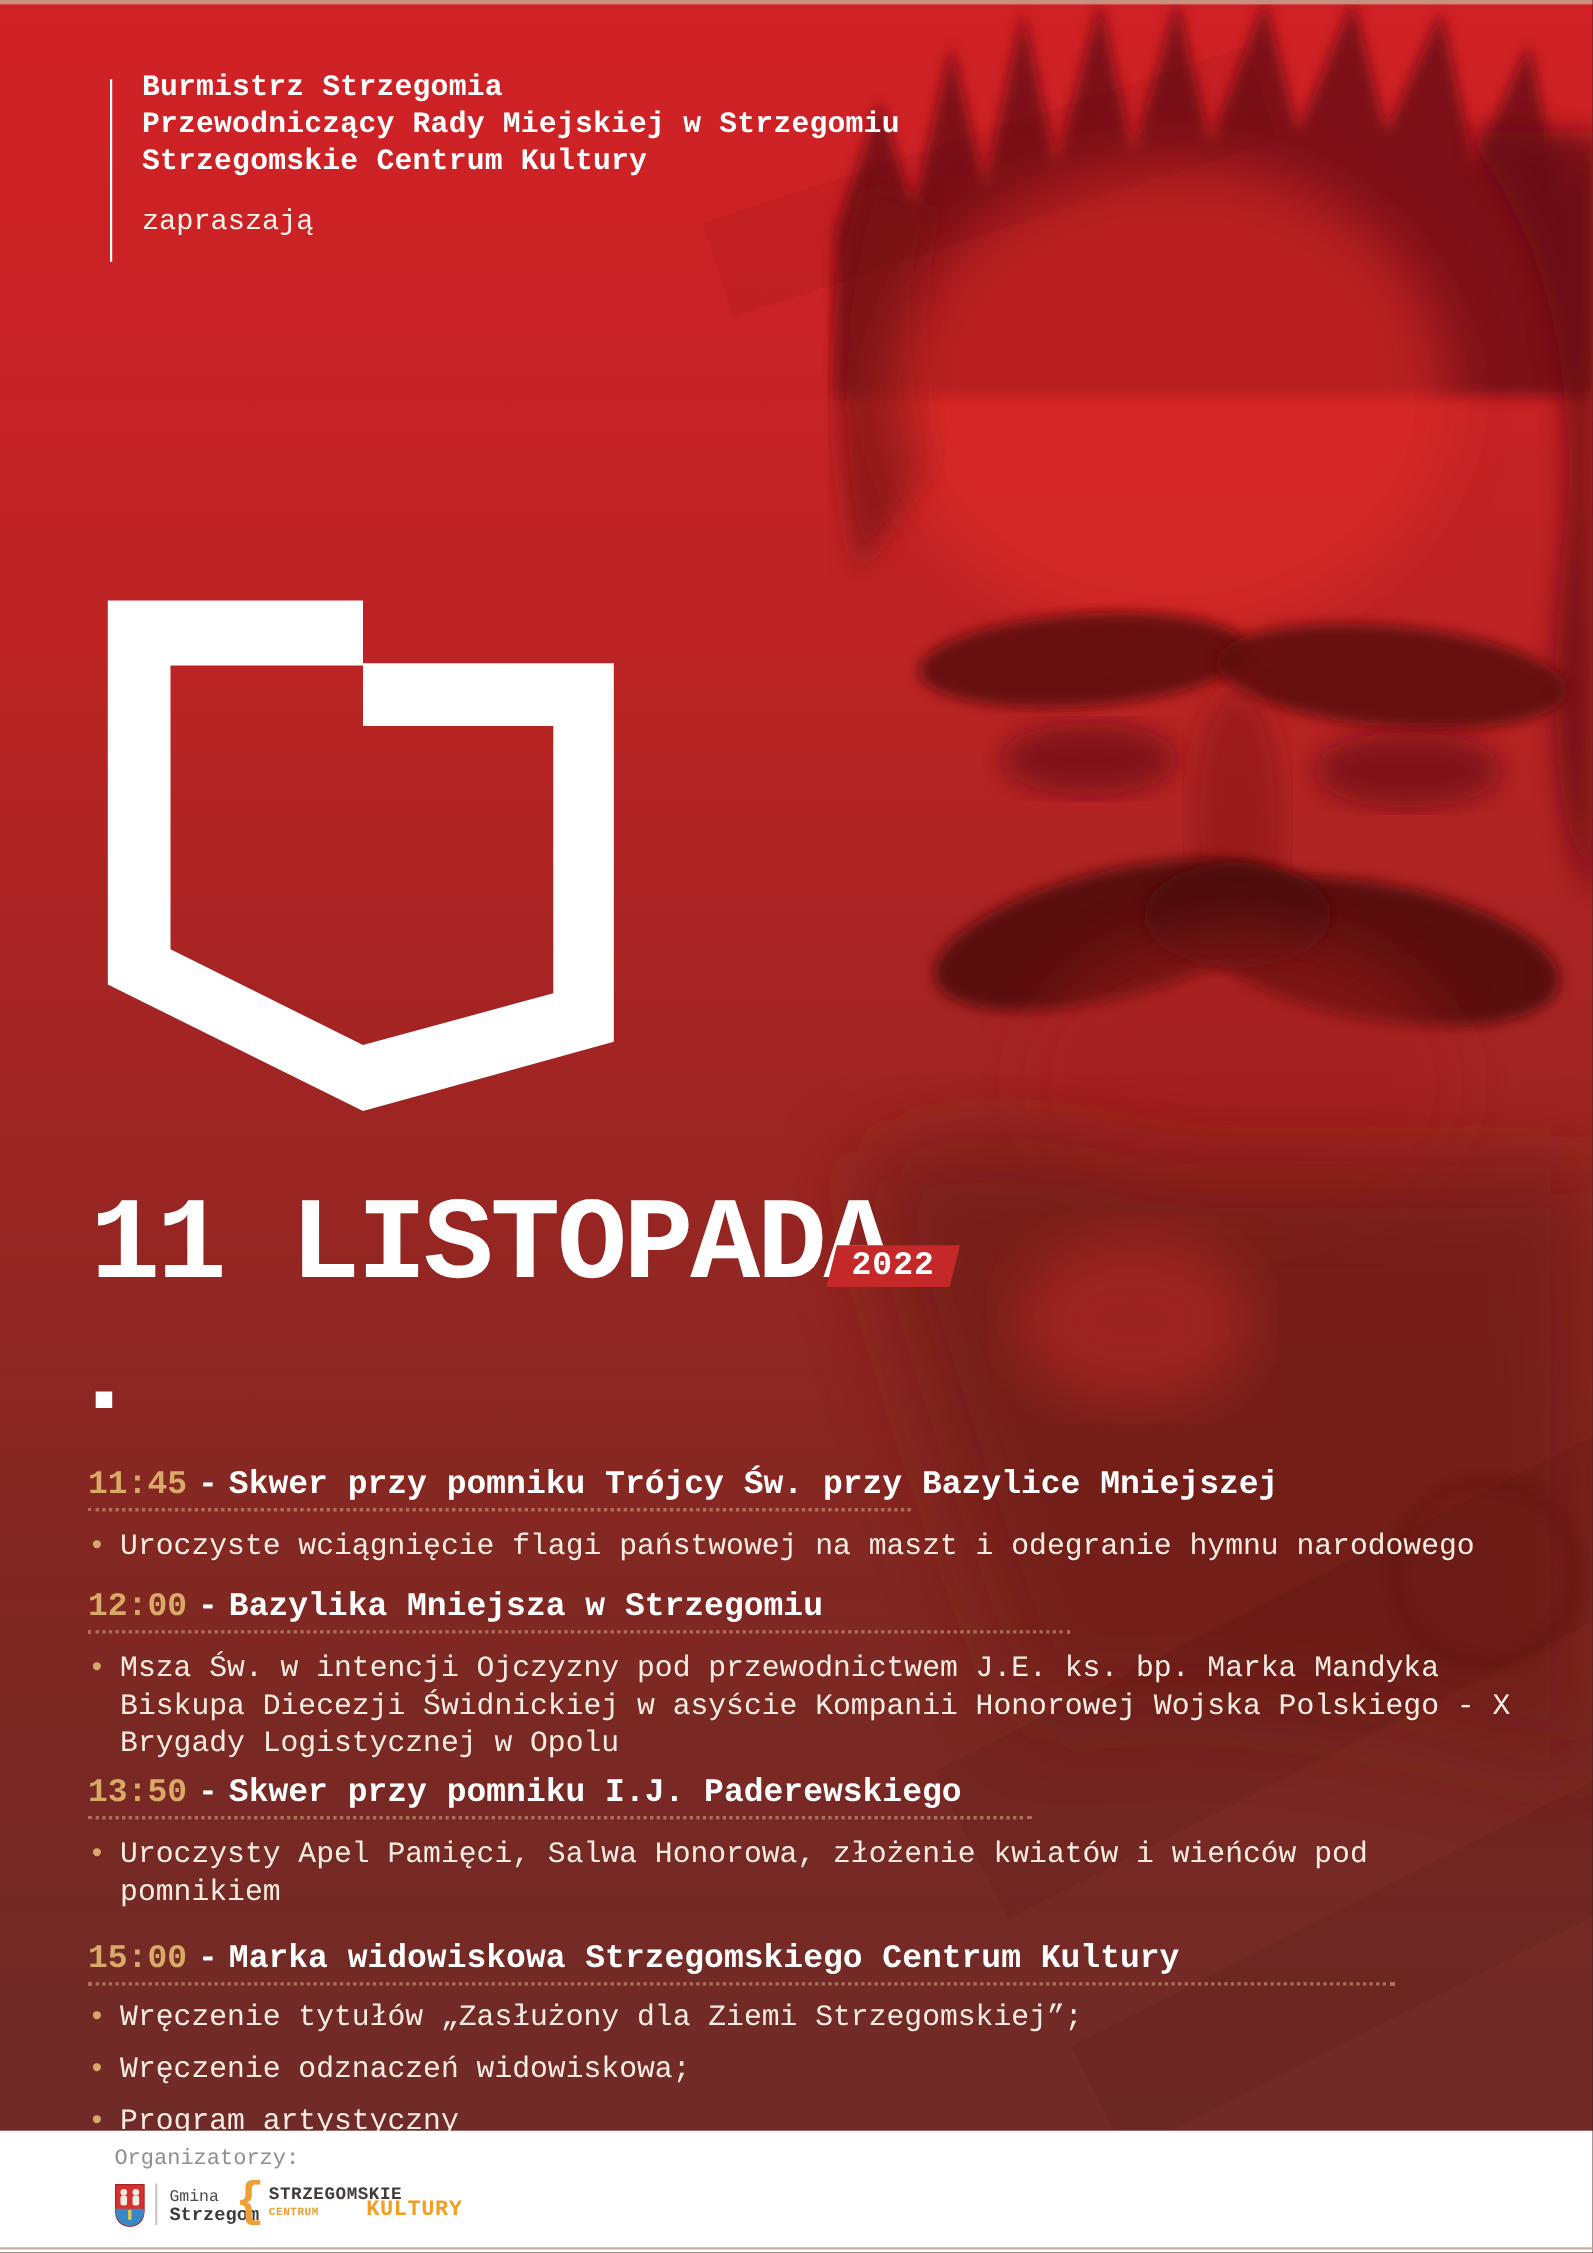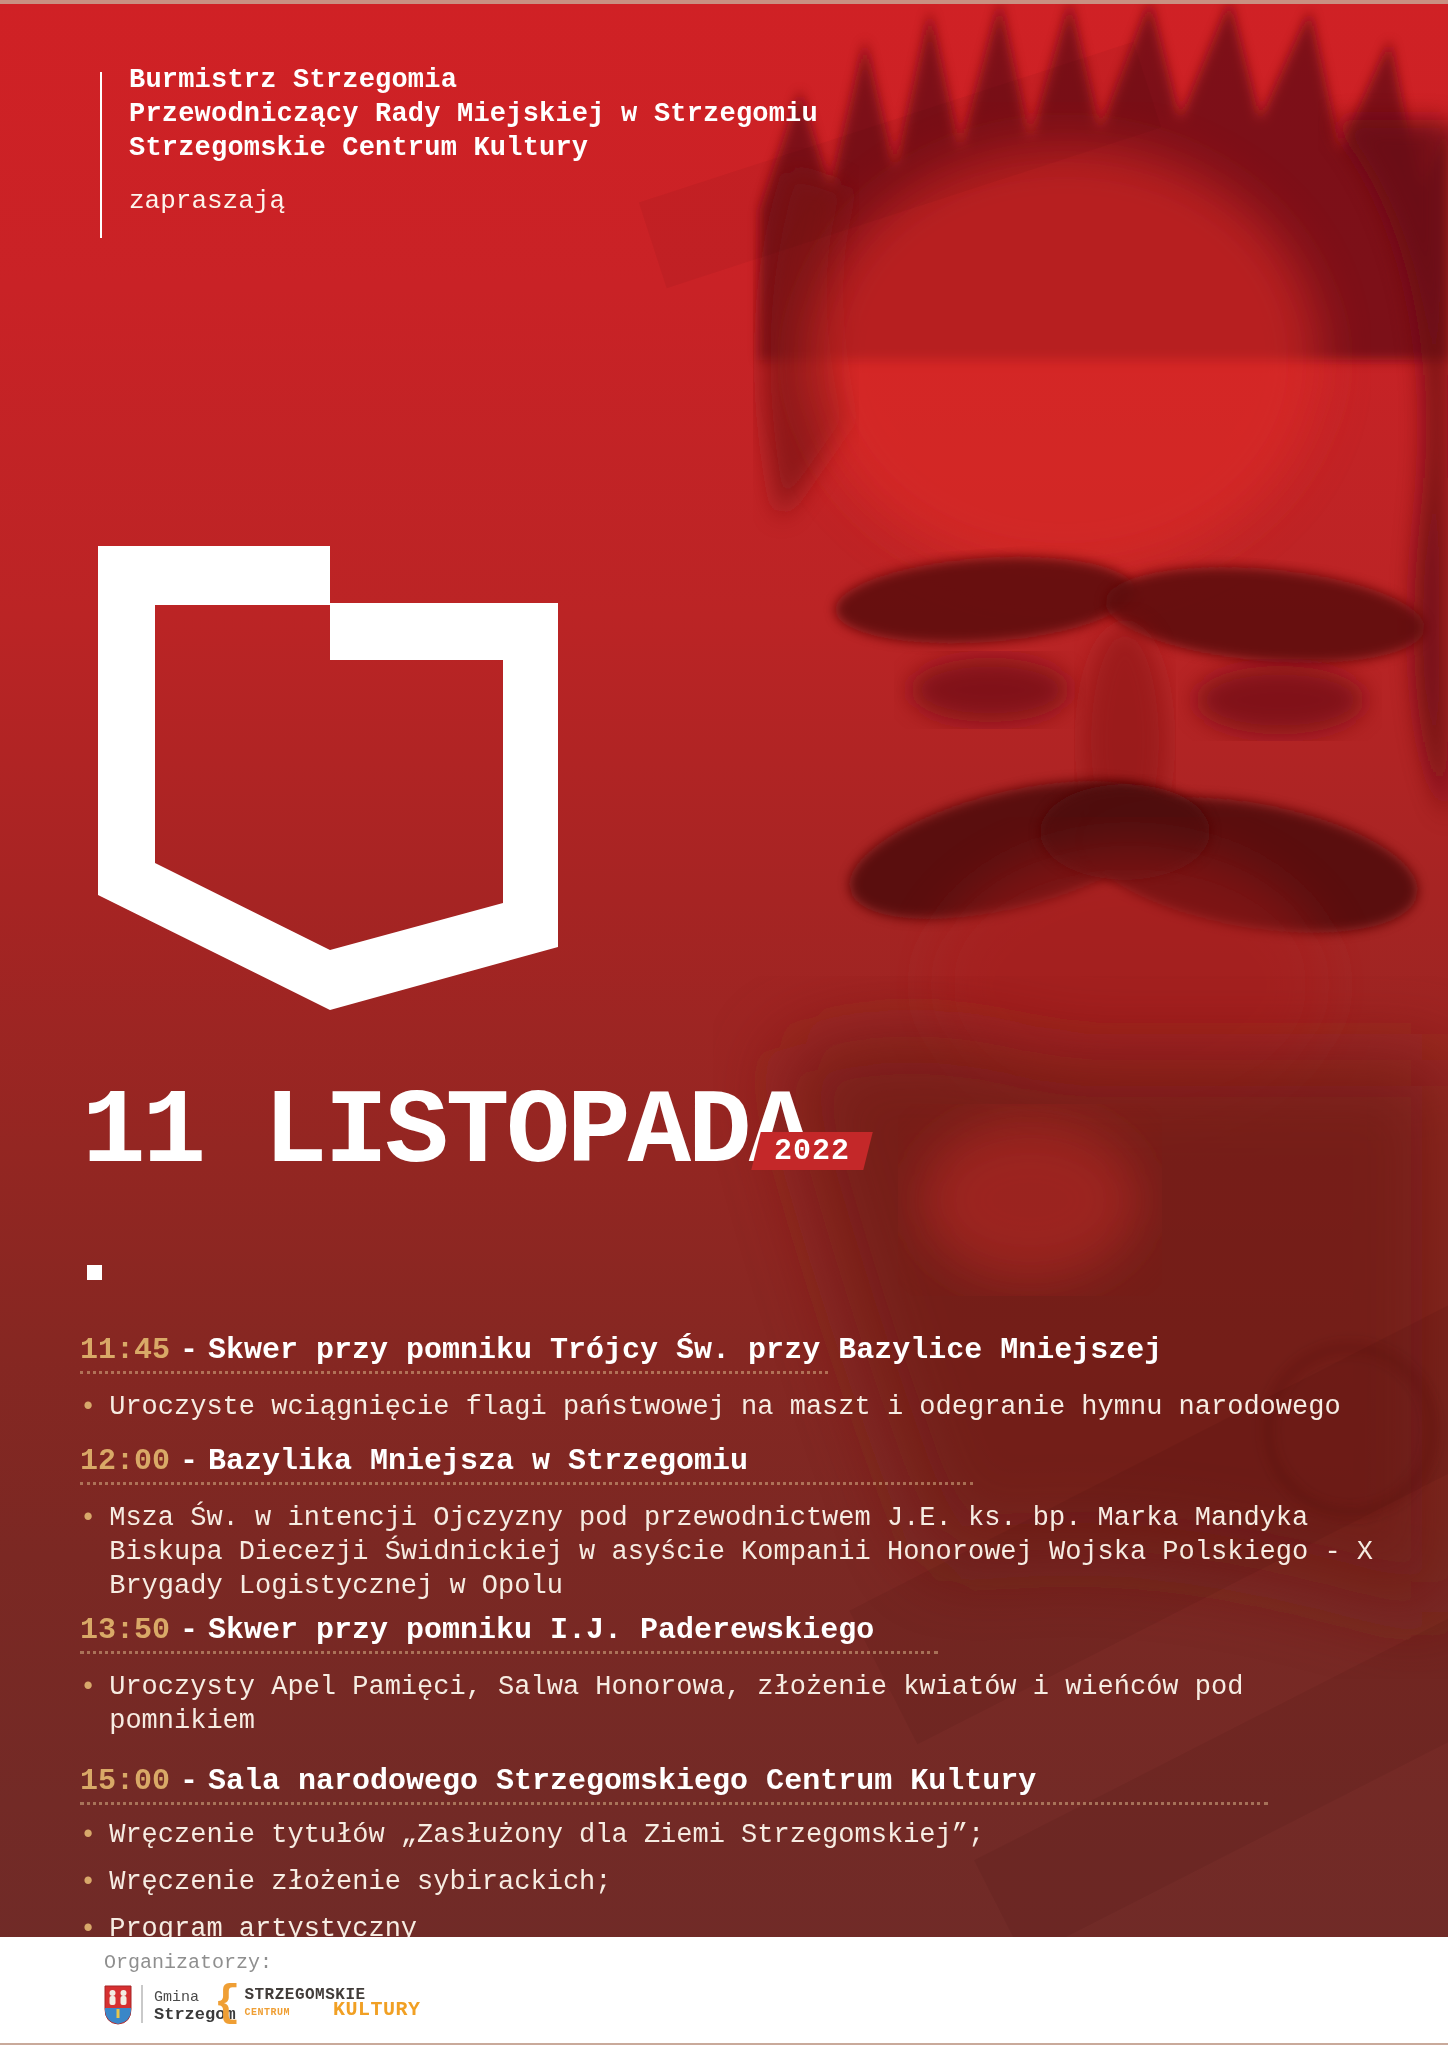--- a/index.html
+++ b/index.html
@@ -170,30 +170,30 @@
       </div>
       <div class="dotline w3"></div>
       <div class="item">
         <span class="dot">•</span>
         <span class="itext">Uroczysty Apel Pamięci, Salwa Honorowa, złożenie kwiatów i wieńców pod pomnikiem</span>
       </div>
     </div>
 
     <div class="section sec-4 items-tight">
       <div class="s-head">
-        <span class="time">15:00</span><span class="sep">-</span><span class="s-title">Sala narodowego Strzegomskiego Centrum Kultury</span>
+        <span class="time">15:00</span><span class="sep">-</span><span class="s-title">Marka widowiskowa Strzegomskiego Centrum Kultury</span>
       </div>
       <div class="dotline w4"></div>
       <div class="item">
         <span class="dot">•</span>
         <span class="itext">Wręczenie tytułów „Zasłużony dla Ziemi Strzegomskiej”;</span>
       </div>
       <div class="item">
         <span class="dot">•</span>
-        <span class="itext">Wręczenie złożenie sybirackich;</span>
+        <span class="itext">Wręczenie odznaczeń widowiskowa;</span>
       </div>
       <div class="item">
         <span class="dot">•</span>
         <span class="itext">Program artystyczny</span>
       </div>
     </div>
 
   </div>
 
   <div class="footer">

